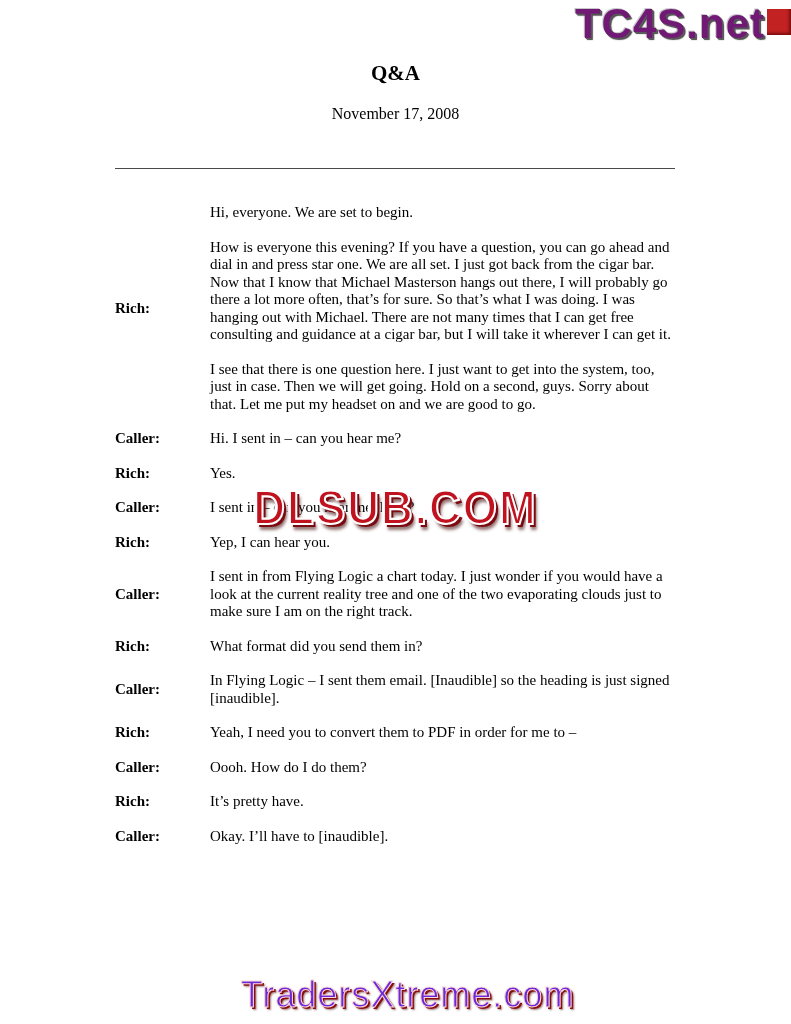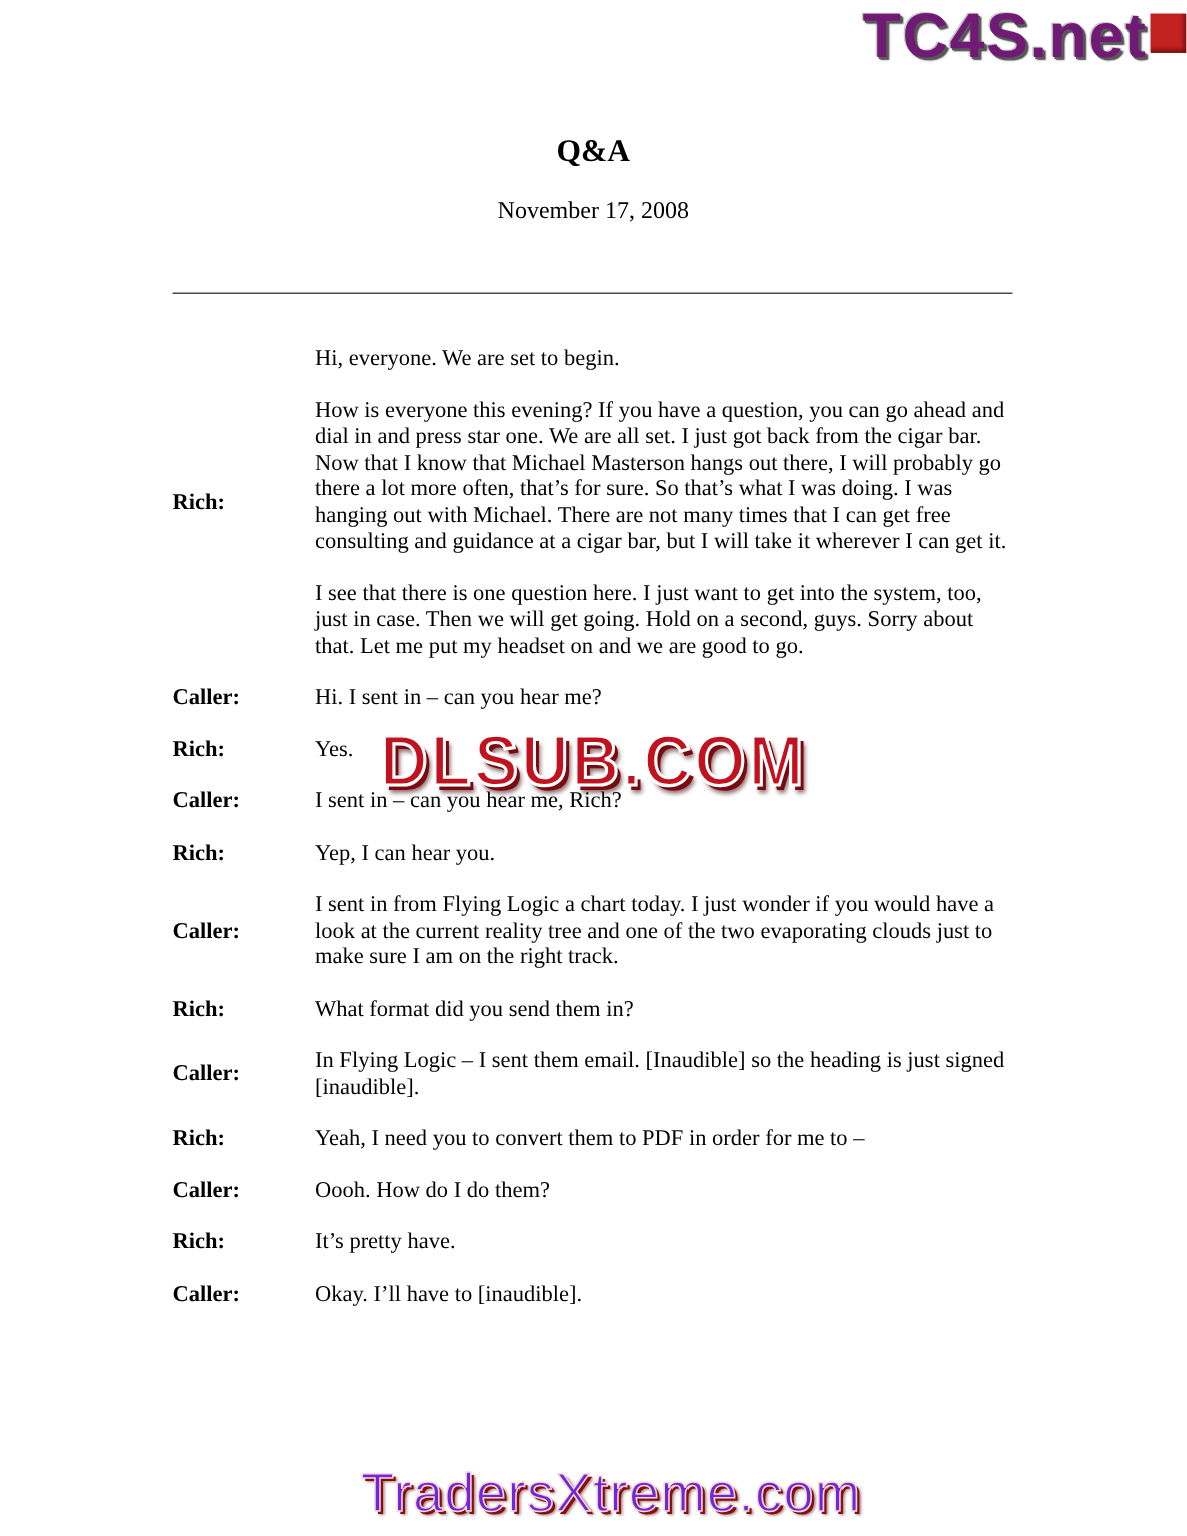--- a/index.html
+++ b/index.html
@@ -38,21 +38,21 @@
     top: 9px;
     right: 0;
     width: 24px;
     height: 26px;
     background: #c32222;
     box-shadow: inset -2px -2px 3px #7d0f0f;
   }
 
   
   .header {
-    padding-top: 88px;
+    padding-top: 61px;
     text-align: center;
   }
   .title {
     font-size: 21px;
     font-weight: bold;
     margin: 0;
   }
   .date {
     font-size: 16px;
     margin-top: 19px;

